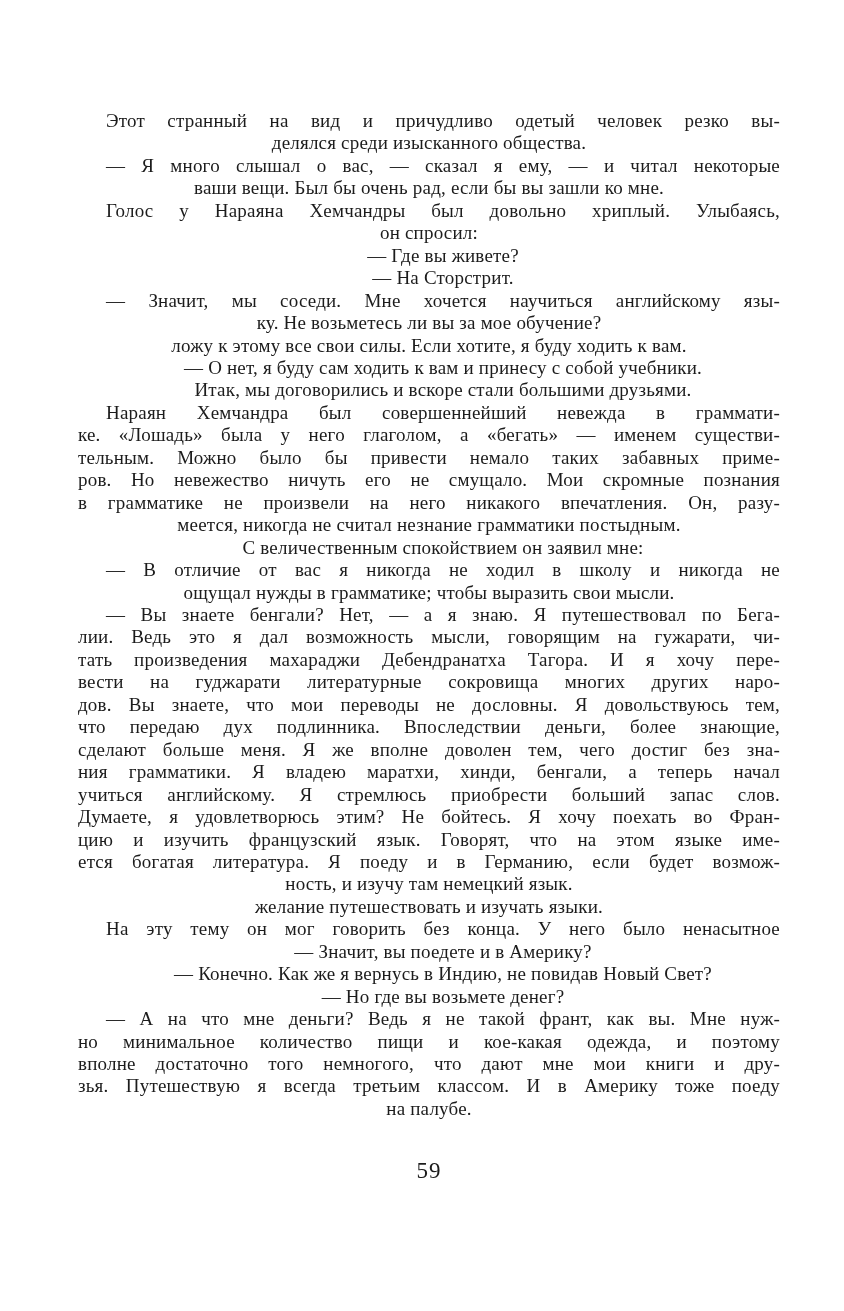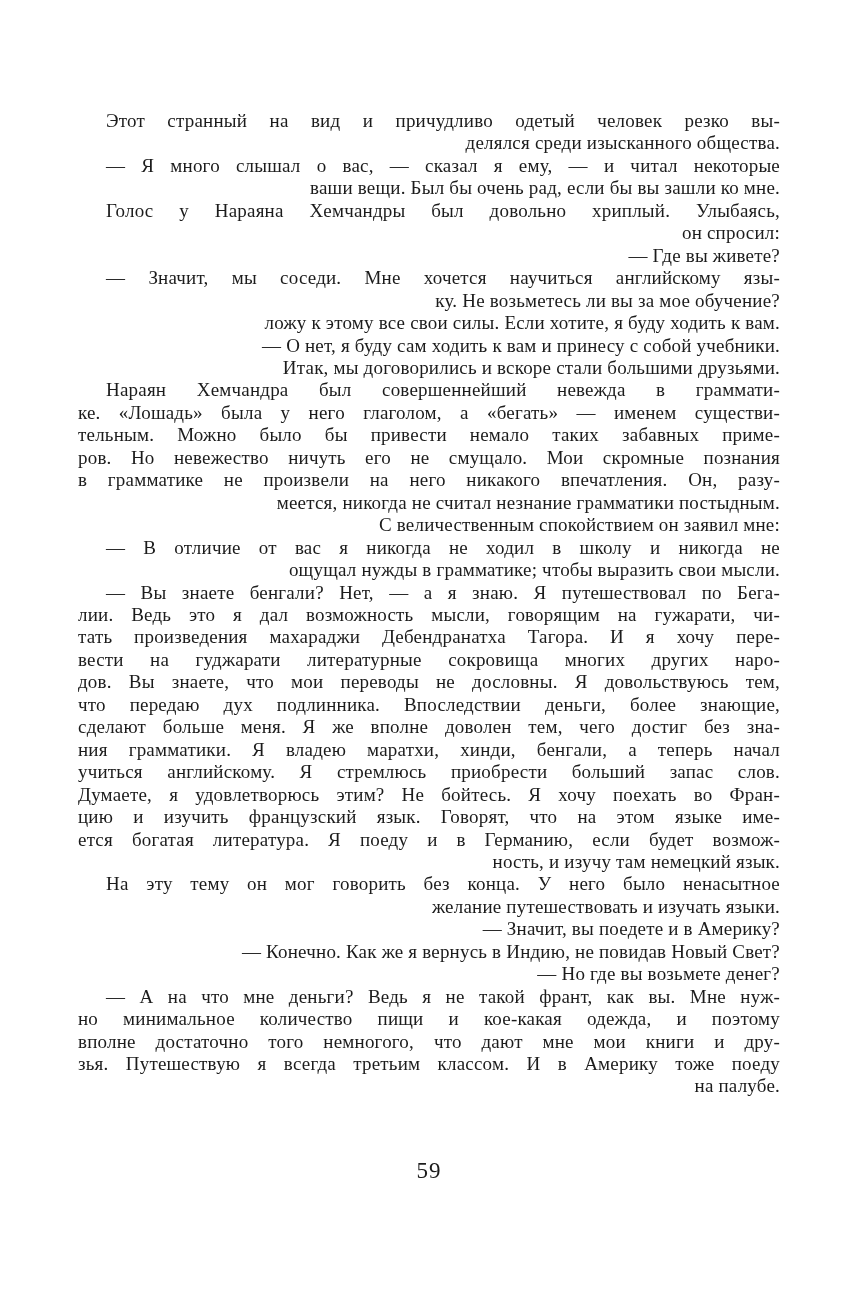--- a/index.html
+++ b/index.html
@@ -14,21 +14,21 @@
   }
   .text-block {
     position: absolute;
     left: 78px;
     top: 110px;
     width: 702px;
     font-size: 19px;
     line-height: 22.45px;
     letter-spacing: 0.2px;
   }
-  .line { text-align: right; white-space: normal; }
+  .line { text-align: center; white-space: normal; }
   .line.just { text-align: justify; text-align-last: justify; }
   .line.indent { text-indent: 28px; }
   .page-number {
     position: absolute;
     left: 78px;
     top: 1158px;
     width: 702px;
     text-align: center;
     font-size: 23px;
     letter-spacing: 1px;
@@ -44,20 +44,21 @@
     <div class="line">делялся среди изысканного общества.</div>
 
     <div class="line indent just">— Я много слышал о вас, — сказал я ему, — и читал некоторые</div>
     <div class="line">ваши вещи. Был бы очень рад, если бы вы зашли ко мне.</div>
 
     <div class="line indent just">Голос у Нараяна Хемчандры был довольно хриплый. Улыбаясь,</div>
     <div class="line">он спросил:</div>
 
     <div class="line indent">— Где вы живете?</div>
 
+    <div class="line indent">— На Сторстрит.</div>
 
     <div class="line indent just">— Значит, мы соседи. Мне хочется научиться английскому язы-</div>
     <div class="line">ку. Не возьметесь ли вы за мое обучение?</div>
 
     <div class="line">ложу к этому все свои силы. Если хотите, я буду ходить к вам.</div>
 
     <div class="line indent">— О нет, я буду сам ходить к вам и принесу с собой учебники.</div>
 
     <div class="line indent">Итак, мы договорились и вскоре стали большими друзьями.</div>
 
@@ -80,22 +81,22 @@
     <div class="line just">дов. Вы знаете, что мои переводы не дословны. Я довольствуюсь тем,</div>
     <div class="line just">что передаю дух подлинника. Впоследствии деньги, более знающие,</div>
     <div class="line just">сделают больше меня. Я же вполне доволен тем, чего достиг без зна-</div>
     <div class="line just">ния грамматики. Я владею маратхи, хинди, бенгали, а теперь начал</div>
     <div class="line just">учиться английскому. Я стремлюсь приобрести больший запас слов.</div>
     <div class="line just">Думаете, я удовлетворюсь этим? Не бойтесь. Я хочу поехать во Фран-</div>
     <div class="line just">цию и изучить французский язык. Говорят, что на этом языке име-</div>
     <div class="line just">ется богатая литература. Я поеду и в Германию, если будет возмож-</div>
     <div class="line">ность, и изучу там немецкий язык.</div>
 
+    <div class="line">желание путешествовать и изучать языки.</div>
     <div class="line indent just">На эту тему он мог говорить без конца. У него было ненасытное</div>
-    <div class="line">желание путешествовать и изучать языки.</div>
 
     <div class="line indent">— Значит, вы поедете и в Америку?</div>
 
     <div class="line indent">— Конечно. Как же я вернусь в Индию, не повидав Новый Свет?</div>
 
     <div class="line indent">— Но где вы возьмете денег?</div>
 
     <div class="line indent just">— А на что мне деньги? Ведь я не такой франт, как вы. Мне нуж-</div>
     <div class="line just">но минимальное количество пищи и кое-какая одежда, и поэтому</div>
     <div class="line just">вполне достаточно того немногого, что дают мне мои книги и дру-</div>

